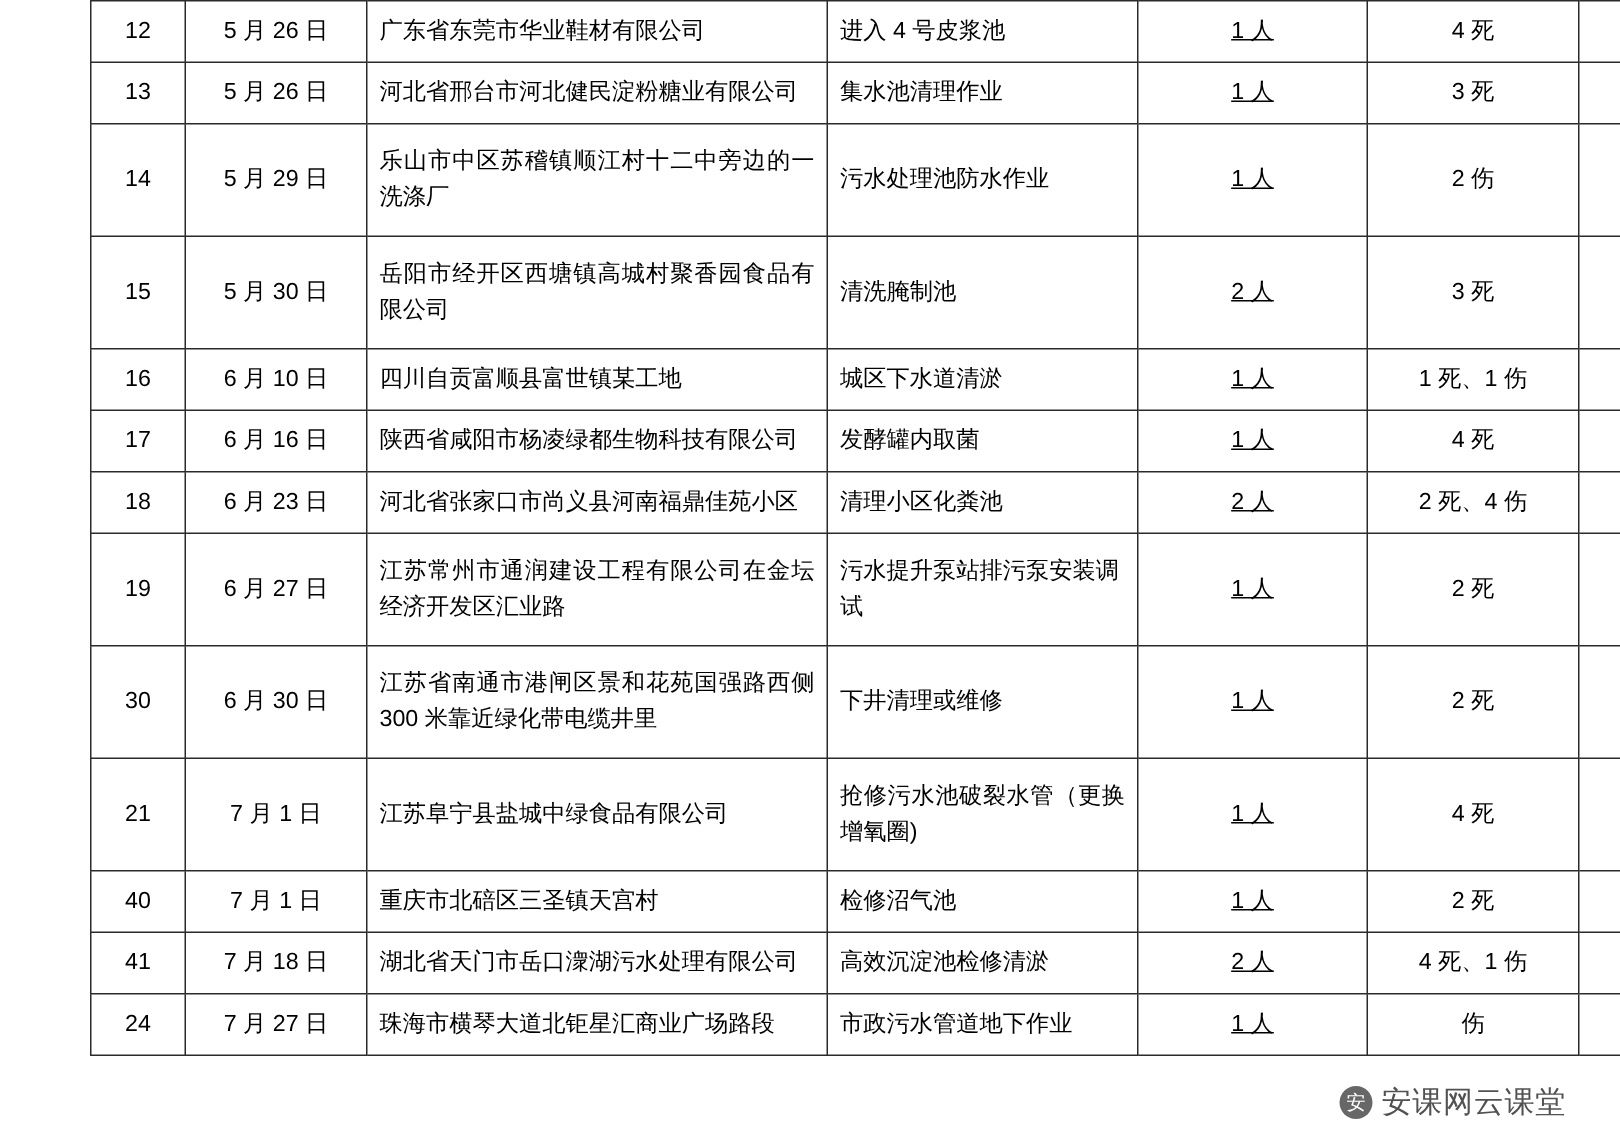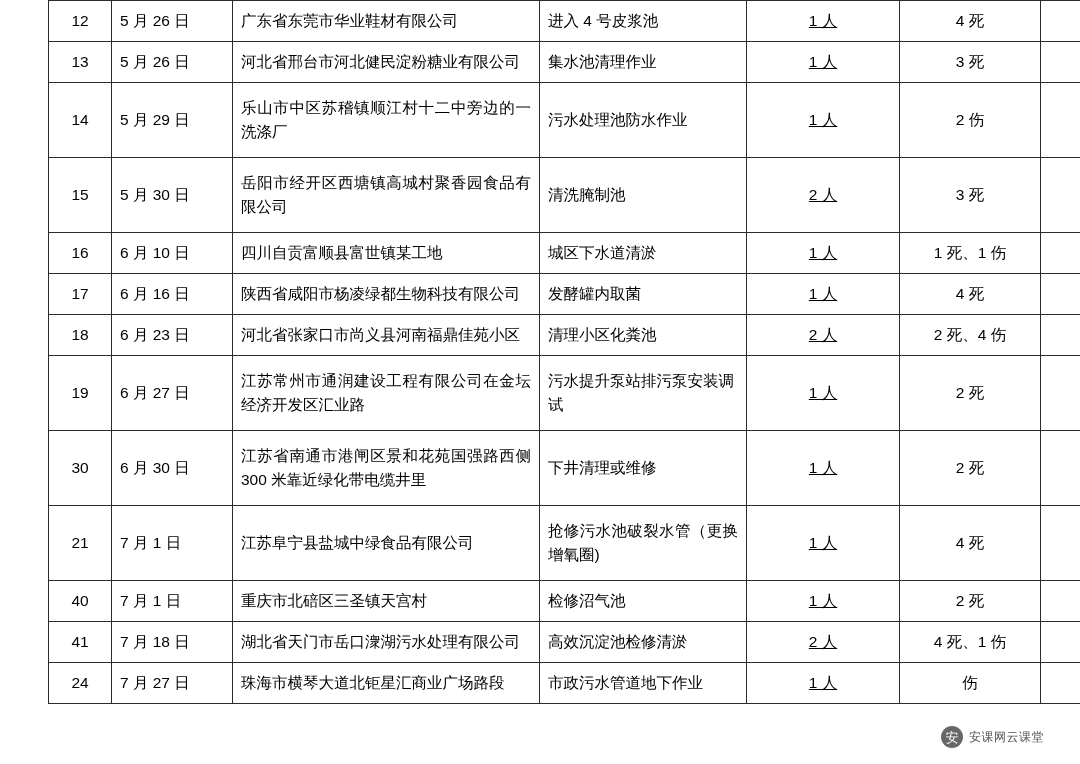--- a/index.html
+++ b/index.html
@@ -10,38 +10,38 @@
   body {
     width: 1080px;
     height: 764px;
     font-family: "Liberation Sans", sans-serif;
     color: #000000;
     position: relative;
     overflow: hidden;
   }
   #sheet {
     position: absolute;
-    left: 48px;
+    left: 60px;
     top: 0px;
     width: 1000px;
   }
   table.incident-table {
     border-collapse: collapse;
     table-layout: fixed;
     width: 1000px;
     font-size: 15.5px;
   }
   table.incident-table td {
     border: 1px solid #2b2b2b;
     padding: 6px 8px;
     vertical-align: middle;
     line-height: 1.55;
   }
   td.c-idx { width: 46px; text-align: center; }
-  td.c-date { width: 104px; white-space: nowrap; }
+  td.c-date { width: 104px; text-align: center; white-space: nowrap; }
   td.c-place { width: 290px; text-align: left; }
   td.c-work { width: 190px; text-align: left; }
   td.c-num { width: 136px; text-align: center; text-decoration: underline; }
   td.c-cas { width: 124px; text-align: center; }
   td.c-rescue { width: 110px; text-align: center; }
 
   .row-tall td { height: 62px; }
   .row-short td { height: 28px; }
 
   .place-two-line {
@@ -68,21 +68,21 @@
     border-radius: 50%;
     background: #5b5b5b;
     color: #ffffff;
     display: flex;
     align-items: center;
     justify-content: center;
     font-size: 13px;
     line-height: 1;
   }
   #watermark .wm-text {
-    font-size: 12px;
+    font-size: 20px;
     letter-spacing: 0.5px;
     color: #444;
   }
 </style>
 </head>
 <body>
 
 <div id="sheet">
   <table class="incident-table">
     <tbody>

